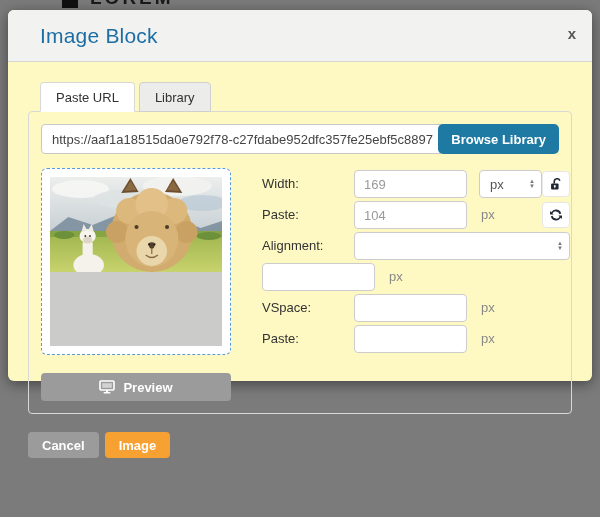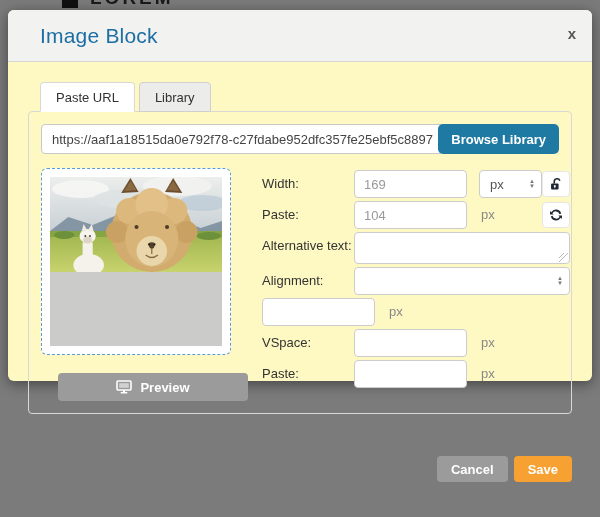--- a/index.html
+++ b/index.html
@@ -84,21 +84,21 @@
     border:1px dashed #5b9bd5; border-radius:6px;
     padding:8px; height:187px; background:#fff;
   }
   .img-placeholder { width:100%; height:100%; background:#cbcbca; overflow:hidden; }
   .photo-svg { display:block; width:100%; height:95px; }
   .preview-btn {
     margin-top:18px; width:100%; height:28px;
     background:#9b9b9b; border:none; border-radius:4px;
     color:#fff; font-size:13px; font-weight:bold;
     display:flex; align-items:center; justify-content:center; gap:8px;
-    cursor:pointer; font-family:"Liberation Sans", sans-serif;margin-left:17px;
+    cursor:pointer; font-family:"Liberation Sans", sans-serif;
   }
 
   
   .right-col { flex:1; padding-top:2px;margin-left:9px; }
   .frow { display:flex; align-items:flex-start; margin-bottom:3px; }
   .flabel { width:92px; flex:none; font-size:13px; color:#333; padding-top:6px; white-space:nowrap; }
   .tinput {
     width:113px; height:28px;
     border:1px solid #ccc; border-radius:4px;
     padding:0 9px; font-size:13px; color:#999;
@@ -133,21 +133,21 @@
     pointer-events:none;
   }
   .align-select {
     flex:1; height:28px;
     border:1px solid #ccc; border-radius:4px;
     display:flex; align-items:center; padding:0 6px 0 10px;
     background:#fff; cursor:pointer;
   }
 
   
-  .footer { display:flex; justify-content:flex-end; gap:6px; margin-top:42px; }
+  .footer { display:flex; gap:6px; margin-top:18px; }
   .btn {
     height:26px; padding:0 14px;
     border:none; border-radius:4px;
     color:#fff; font-size:13px; font-weight:bold;
     cursor:pointer; font-family:"Liberation Sans", sans-serif;
   }
   .btn-cancel { background:#9b9b9b; }
   .btn-save { background:#f6a131; }
 
   svg { display:block; }
@@ -279,27 +279,20 @@
             <div class="px-label">px</div>
             <div class="addon-btn">
               <svg width="14" height="14" viewBox="0 0 16 16">
                 <path d="M13.9,6.3 A6.1,6.1 0 0 0 2.7,4.9 L1.2,3.4 V7.5 H5.3 L3.9,6.1 A4.4,4.4 0 0 1 12,7.1 Z" fill="#1f2733"></path>
                 <path d="M2.1,9.7 A6.1,6.1 0 0 0 13.3,11.1 L14.8,12.6 V8.5 H10.7 L12.1,9.9 A4.4,4.4 0 0 1 4,8.9 Z" fill="#1f2733"></path>
               </svg>
             </div>
           </div>
 
 
-          <div class="frow">
-            <div class="flabel">Alternative text:</div>
-            <div class="wide-area">
-              <textarea class="alt-textarea" style=""></textarea>
-              <div class="grip"></div>
-            </div>
-          </div>
 
           <div class="frow">
             <div class="flabel">Alignment:</div>
             <div class="align-select">
               <span></span>
               <span class="stepper">
                   <span>▲</span>
                   <span>▼</span>
                 </span>
             </div>
@@ -321,17 +314,17 @@
             <input class="tinput" type="text" value="" style="">
             <div class="px-label">px</div>
           </div>
 
         </div>
       </div>
     </div>
 
     <div class="footer">
       <button class="btn btn-cancel">Cancel</button>
-      <button class="btn btn-save">Save</button>
+      <button class="btn btn-save">Image</button>
     </div>
 
   </div>
 </div>
 
 </body></html>

